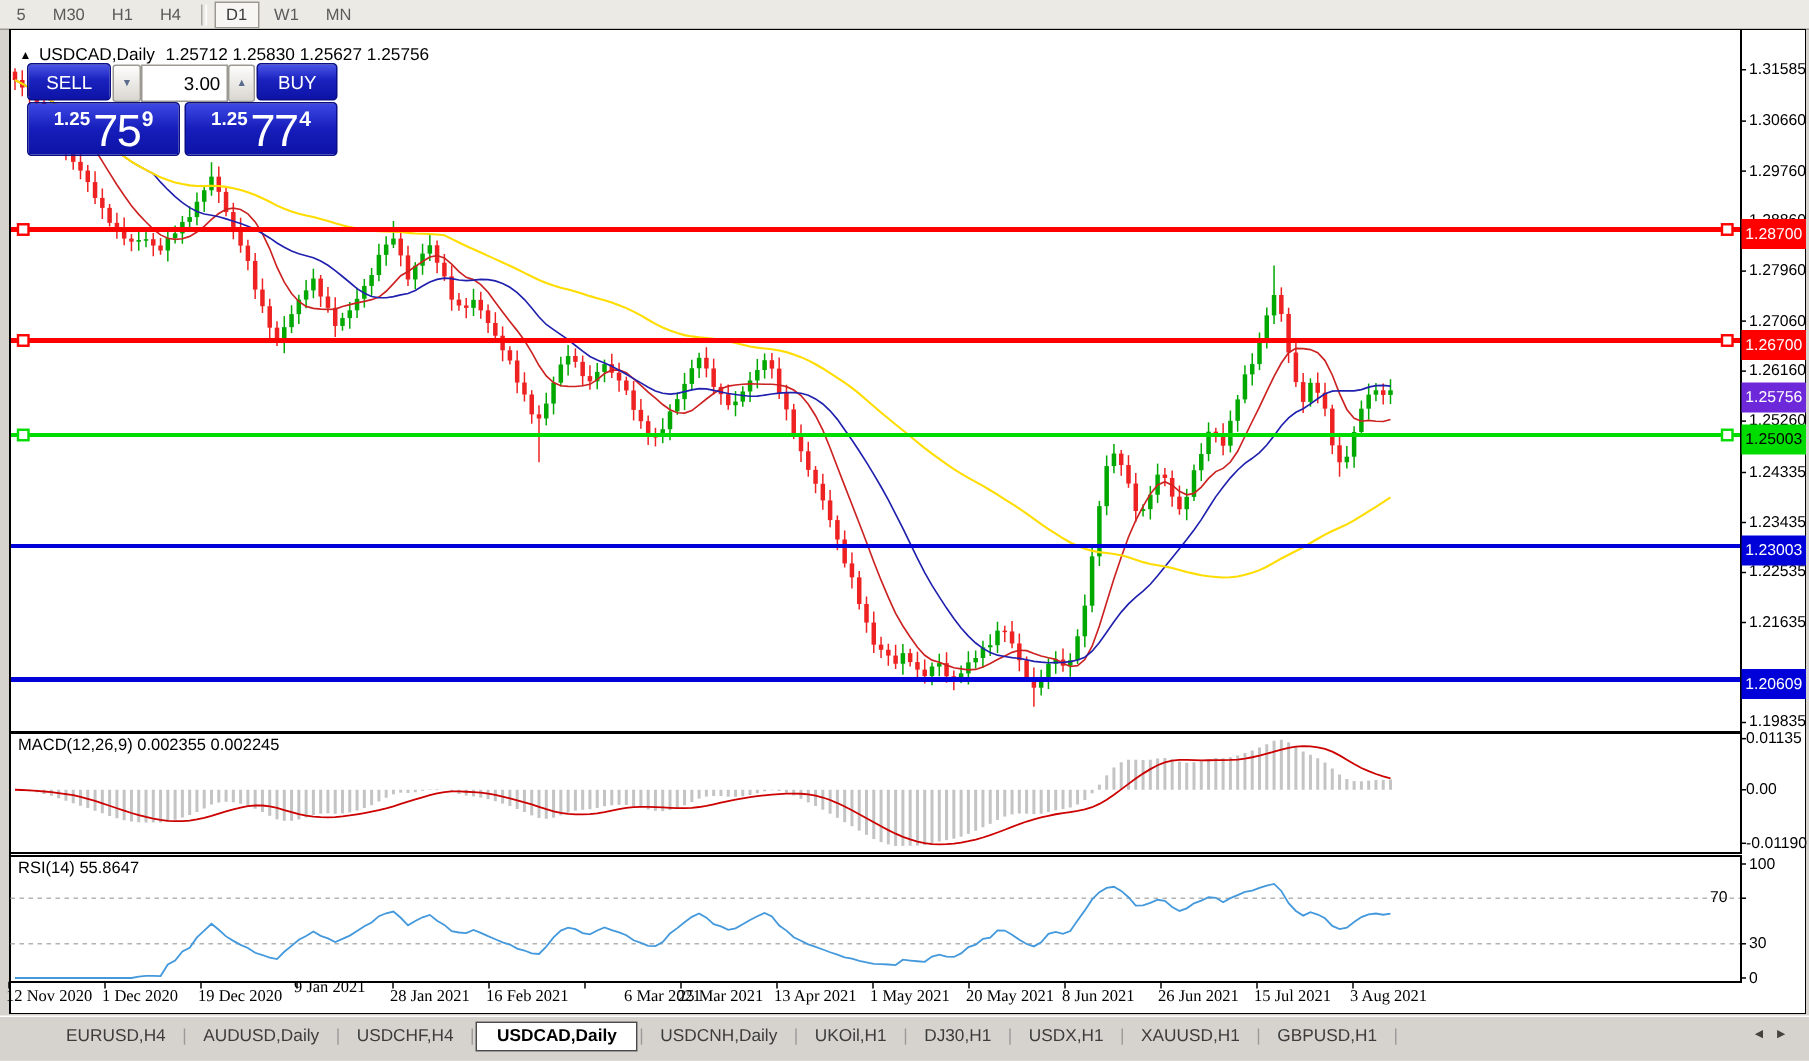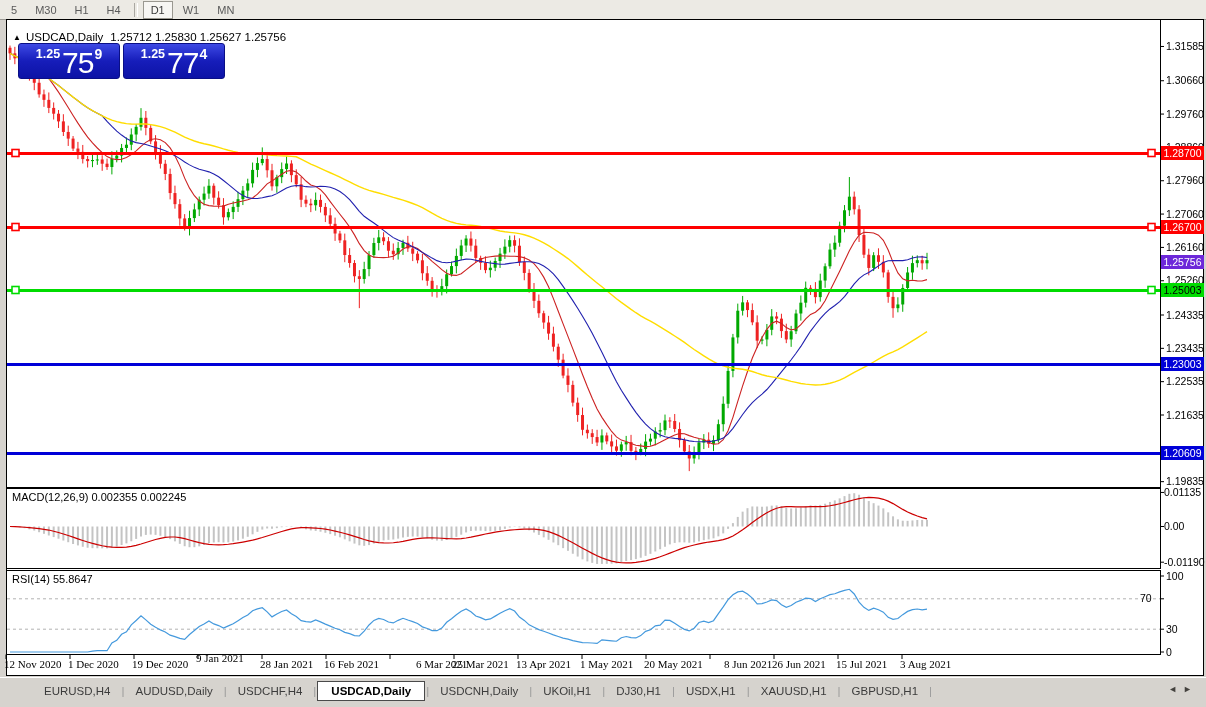--- a/index.html
+++ b/index.html
@@ -13,21 +13,21 @@
   .vsep{width:2px;height:14px;border-left:1px solid #A9A7A1;border-right:1px solid #FFFFFF;margin:0 4px;}
   
   #chart-svg{position:absolute;left:0;top:0;}
   
   .chart-header{position:absolute;left:13px;top:31px;font-size:11.5px;color:#000;white-space:nowrap;}
   .chart-header .tri{font-size:8px;margin-right:5px;position:relative;top:-1px;}
   .chart-header .ohlc{margin-left:7px;}
   
   .scale-label{position:absolute;font-size:10.5px;color:#000;white-space:nowrap;}
   .date-label{position:absolute;font-size:11px;color:#000;white-space:nowrap;top:658px;font-family:Liberation Serif, serif;}
-  .price-tag{position:absolute;left:1161px;width:43px;height:14px;font-size:10.5px;
+  .price-tag{position:absolute;left:1161px;width:43px;height:20px;font-size:10.5px;
              display:flex;align-items:center;justify-content:center;color:#fff;}
   .ind-label{position:absolute;font-size:11px;color:#000;white-space:nowrap;}
   
   .trade-panel{position:absolute;left:18px;top:42px;width:207px;height:63px;}
   .tp-row1{display:flex;height:25px;}
   .btn-blue{background:linear-gradient(#4A55E8,#1A22BE 45%,#0D13A6);border:1px solid #0A0F86;
             border-radius:3px;color:#fff;font-size:12.5px;display:flex;align-items:center;justify-content:center;}
   .sell-btn{width:59px;}
   .buy-btn{width:56px;}
   .spin-btn{width:18px;height:23px;margin-top:1px;background:linear-gradient(#FDFDFC,#D9D6CF);
@@ -708,20 +708,31 @@
       <line x1="774" y1="654.5" x2="774" y2="659" stroke="#000"></line>
       <line x1="838" y1="654.5" x2="838" y2="659" stroke="#000"></line>
       <line x1="902" y1="654.5" x2="902" y2="659" stroke="#000"></line>
     </svg>
 
   <div class="chart-header">
     <span class="tri">▲</span><span>USDCAD,Daily</span><span class="ohlc">1.25712 1.25830 1.25627 1.25756</span>
   </div>
 
   <div class="trade-panel">
+    <div class="tp-row1">
+      <div class="btn-blue sell-btn">SELL</div>
+      <div class="spin-btn" style="margin-left:1px">
+          <span>▼</span>
+        </div>
+      <input class="vol-input" value="3.00" style="">
+      <div class="spin-btn" style="margin-right:1px">
+          <span>▲</span>
+        </div>
+      <div class="btn-blue buy-btn">BUY</div>
+    </div>
     <div class="tp-row2">
       <div class="price-box">
         <span class="small">1.25</span>
           <span class="big">75</span>
           <span class="sup">9</span>
       </div>
       <div class="pb-gap"></div>
       <div class="price-box">
         <span class="small">1.25</span>
           <span class="big">77</span>
@@ -755,21 +766,21 @@
       <div class="date-label" style="left: 68px; top: 658px;">1 Dec 2020</div>
       <div class="date-label" style="left: 132px; top: 658px;">19 Dec 2020</div>
       <div class="date-label" style="left: 196px; top: 652px;">9 Jan 2021</div>
       <div class="date-label" style="left: 260px; top: 658px;">28 Jan 2021</div>
       <div class="date-label" style="left: 324px; top: 658px;">16 Feb 2021</div>
       <div class="date-label" style="left: 388px; top: 658px; padding-left: 28px;">6 Mar 2021</div>
       <div class="date-label" style="left: 452px; top: 658px;">25 Mar 2021</div>
       <div class="date-label" style="left: 516px; top: 658px;">13 Apr 2021</div>
       <div class="date-label" style="left: 580px; top: 658px;">1 May 2021</div>
       <div class="date-label" style="left: 644px; top: 658px;">20 May 2021</div>
-      <div class="date-label" style="left: 708px; top: 658px; margin-left: 16px;">8 Jun 2021</div>
+      <div class="date-label" style="left: 708px; top: 658px;">8 Jun 2021</div>
       <div class="date-label" style="left: 772px; top: 658px;">26 Jun 2021</div>
       <div class="date-label" style="left: 836px; top: 658px;">15 Jul 2021</div>
       <div class="date-label" style="left: 900px; top: 658px;">3 Aug 2021</div>
       <div class="price-tag" style="top: 146px; background: rgb(255, 0, 0); color: rgb(255, 255, 255);">1.28700</div>
       <div class="price-tag" style="top: 220px; background: rgb(255, 0, 0); color: rgb(255, 255, 255);">1.26700</div>
       <div class="price-tag" style="top: 283px; background: rgb(0, 220, 0); color: rgb(0, 0, 0);">1.25003</div>
       <div class="price-tag" style="top: 357px; background: rgb(0, 0, 216); color: rgb(255, 255, 255);">1.23003</div>
       <div class="price-tag" style="top: 446px; background: rgb(0, 0, 216); color: rgb(255, 255, 255);">1.20609</div>
       <div class="price-tag" style="top: 255px; background: #6d28d9; color: rgb(255, 255, 255);">1.25756</div>
       <div class="ind-label" style="left: 12px; top: 491px;">MACD(12,26,9) 0.002355 0.002245</div>

